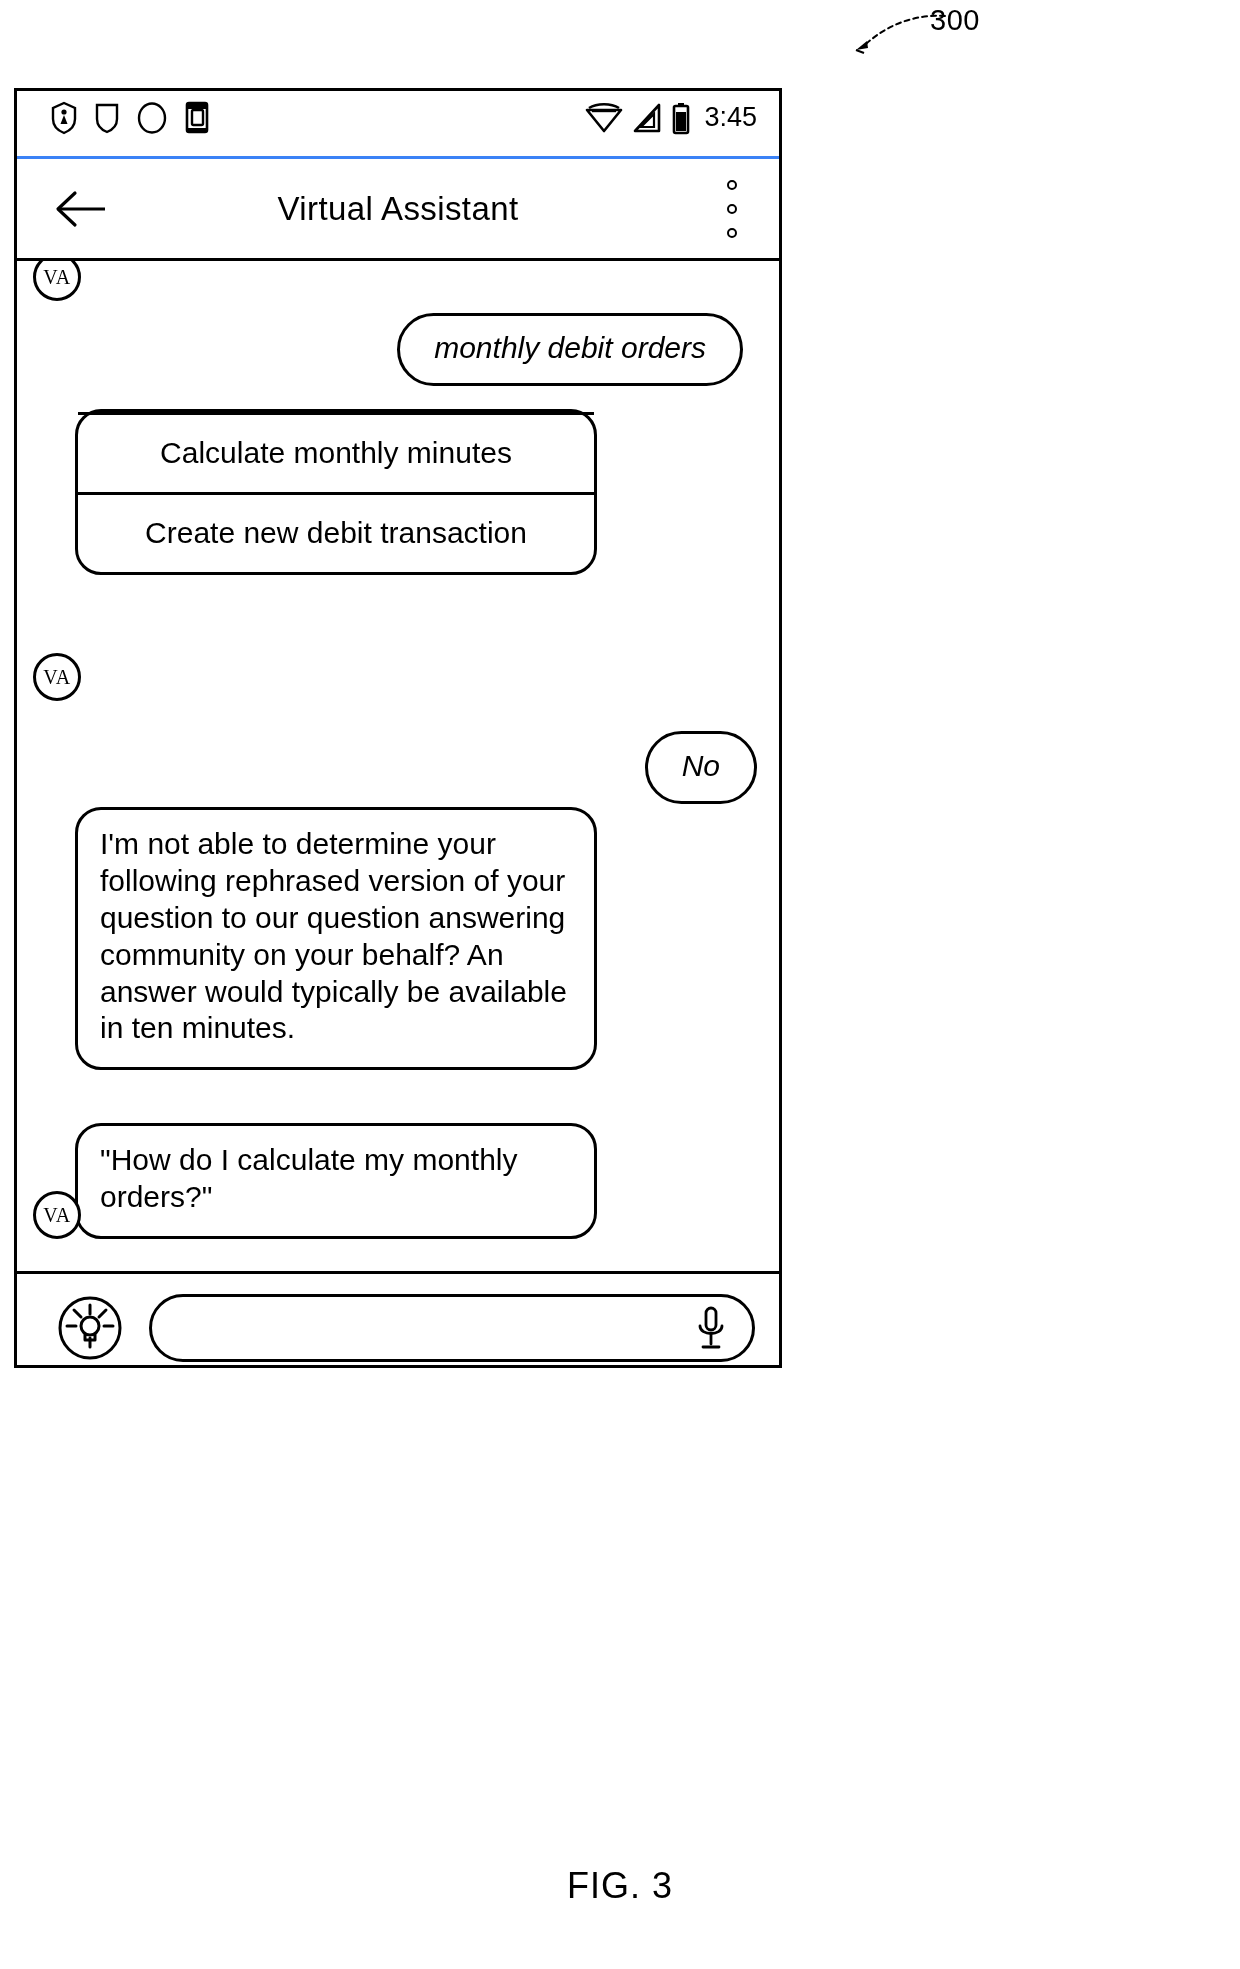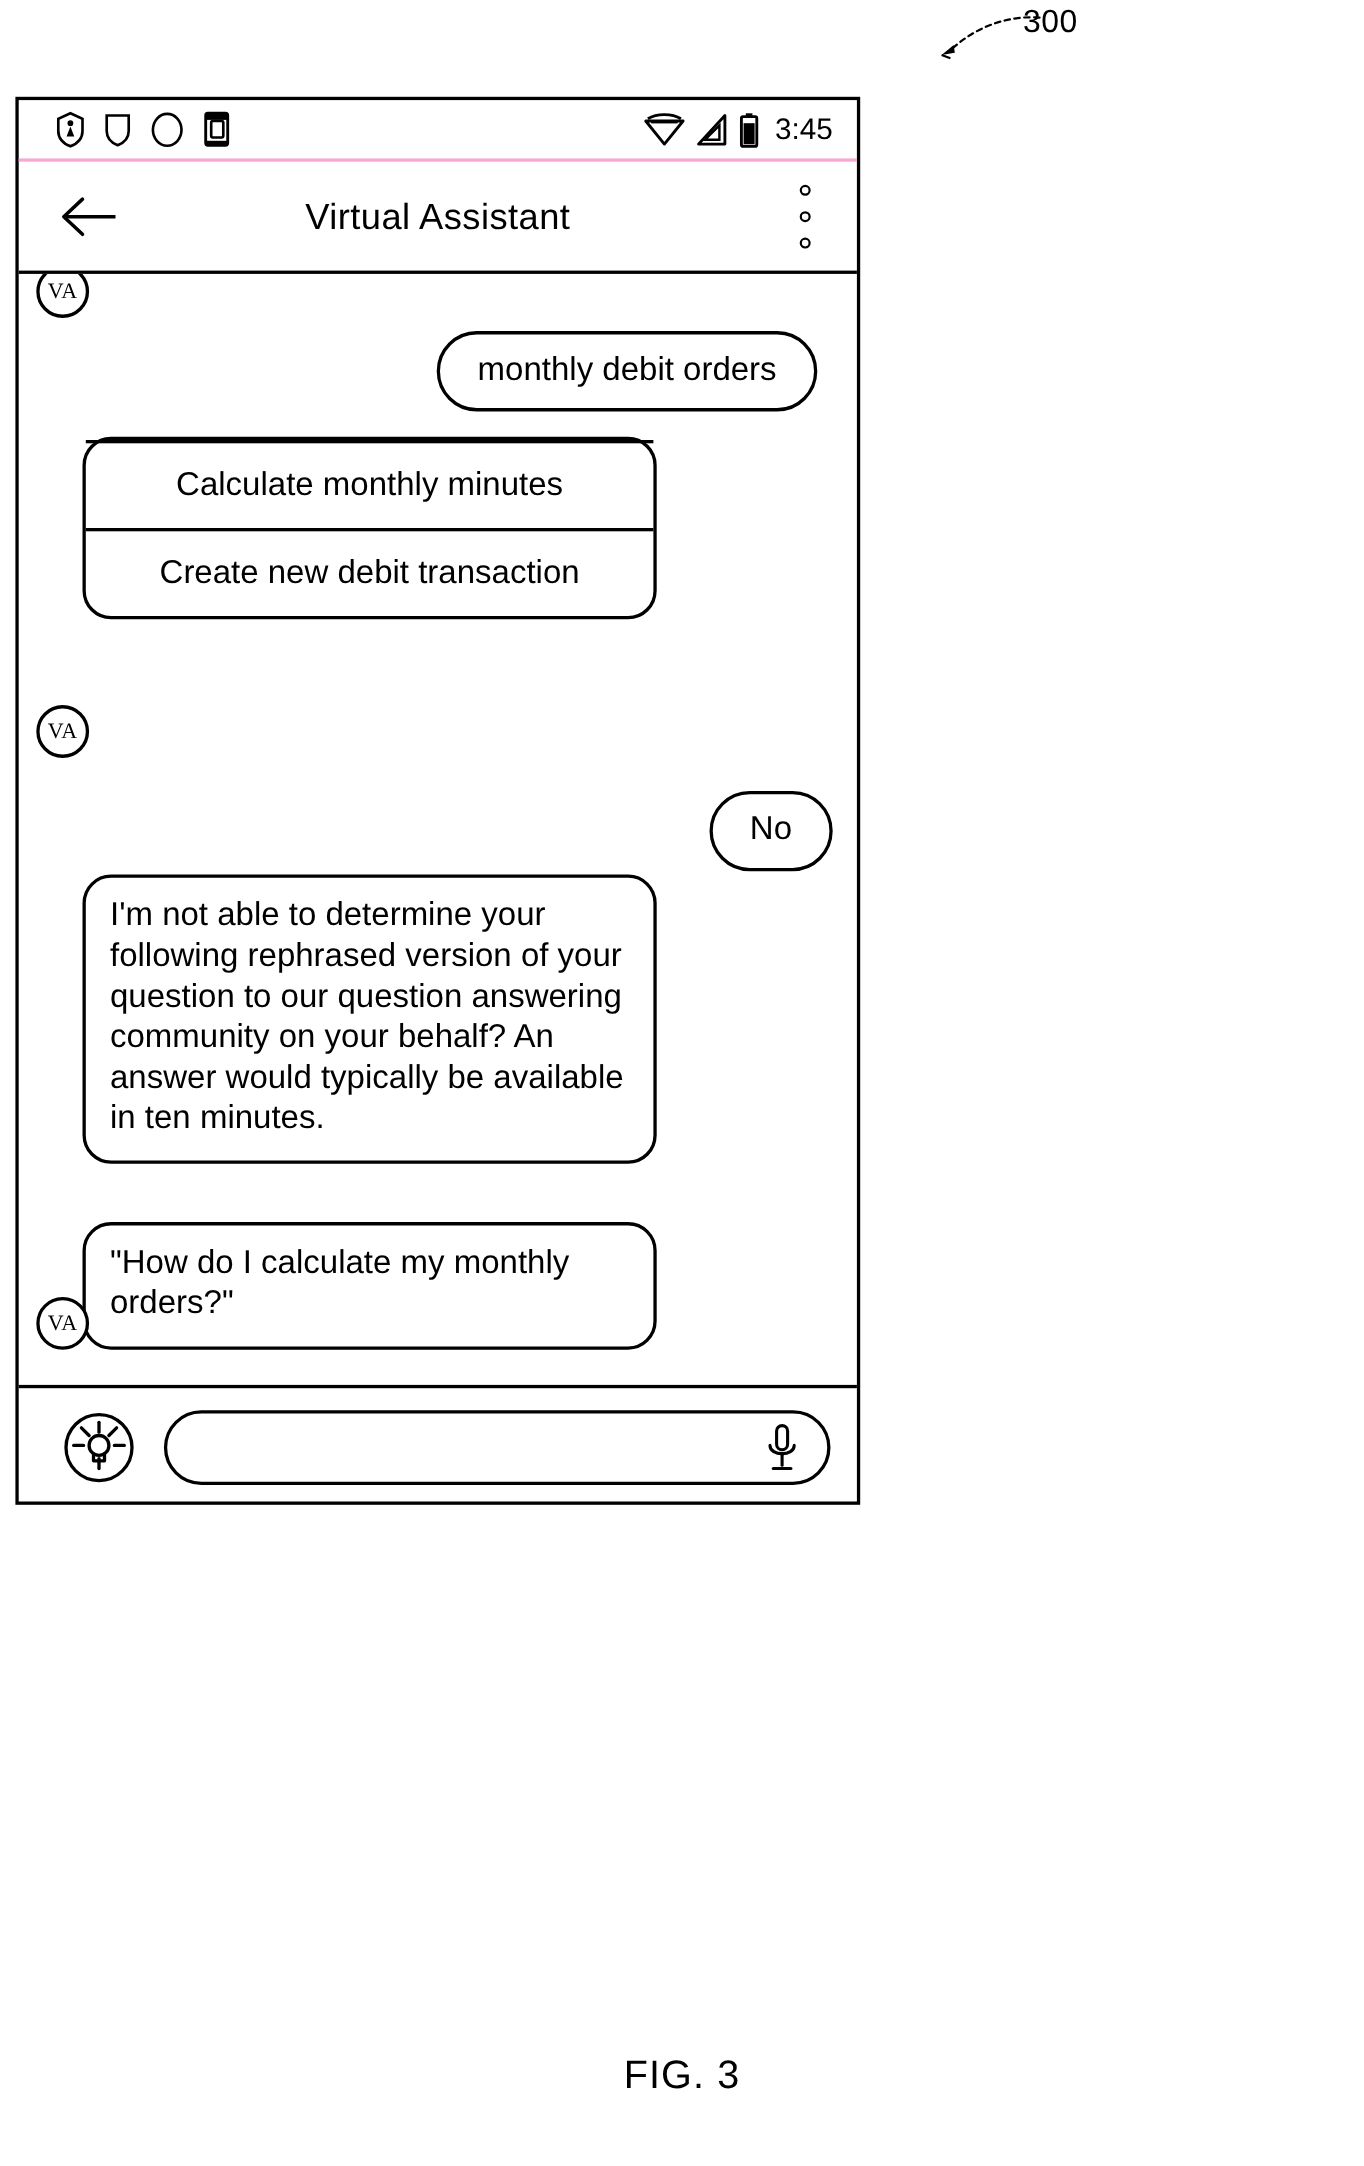--- a/index.html
+++ b/index.html
@@ -42,22 +42,22 @@
     width: 768px;
     height: 1280px;
     border: 3px solid #000;
     box-sizing: border-box;
     background: #fff;
   }
 
   
   #status-bar {
     position: relative;
-    height: 56px;
-    border-bottom: 3px solid #f9a8d4;
+    height: 68px;
+    border-bottom: 3px solid #3b82f6;
     box-sizing: border-box;
     text-align: right;
   }
   #status-left {
     position: absolute;
     left: 34px;
     top: 0;
     height: 53px;
     display: flex;
     align-items: center;
@@ -163,20 +163,21 @@
     line-height: 1.23;
     z-index: 2;
   }
 
   
   .bubble.user {
     border-radius: 42px;
     padding: 14px 34px 16px;
     text-align: left;
     white-space: nowrap;
+    font-style: italic;
   }
   #bubble-user-1 { right: 36px; top: 52px; }
   #bubble-user-2 { right: 22px; top: 470px; }
 
   
   .bubble.assistant {
     border-radius: 26px;
     left: 58px;
   }
 

